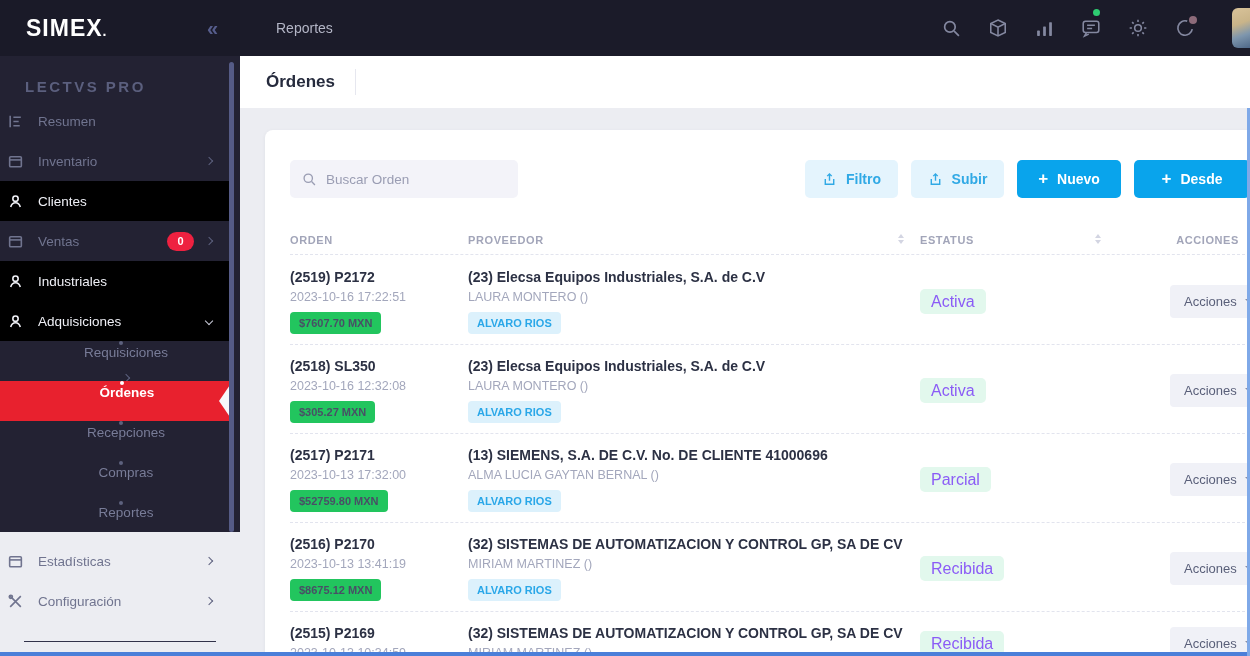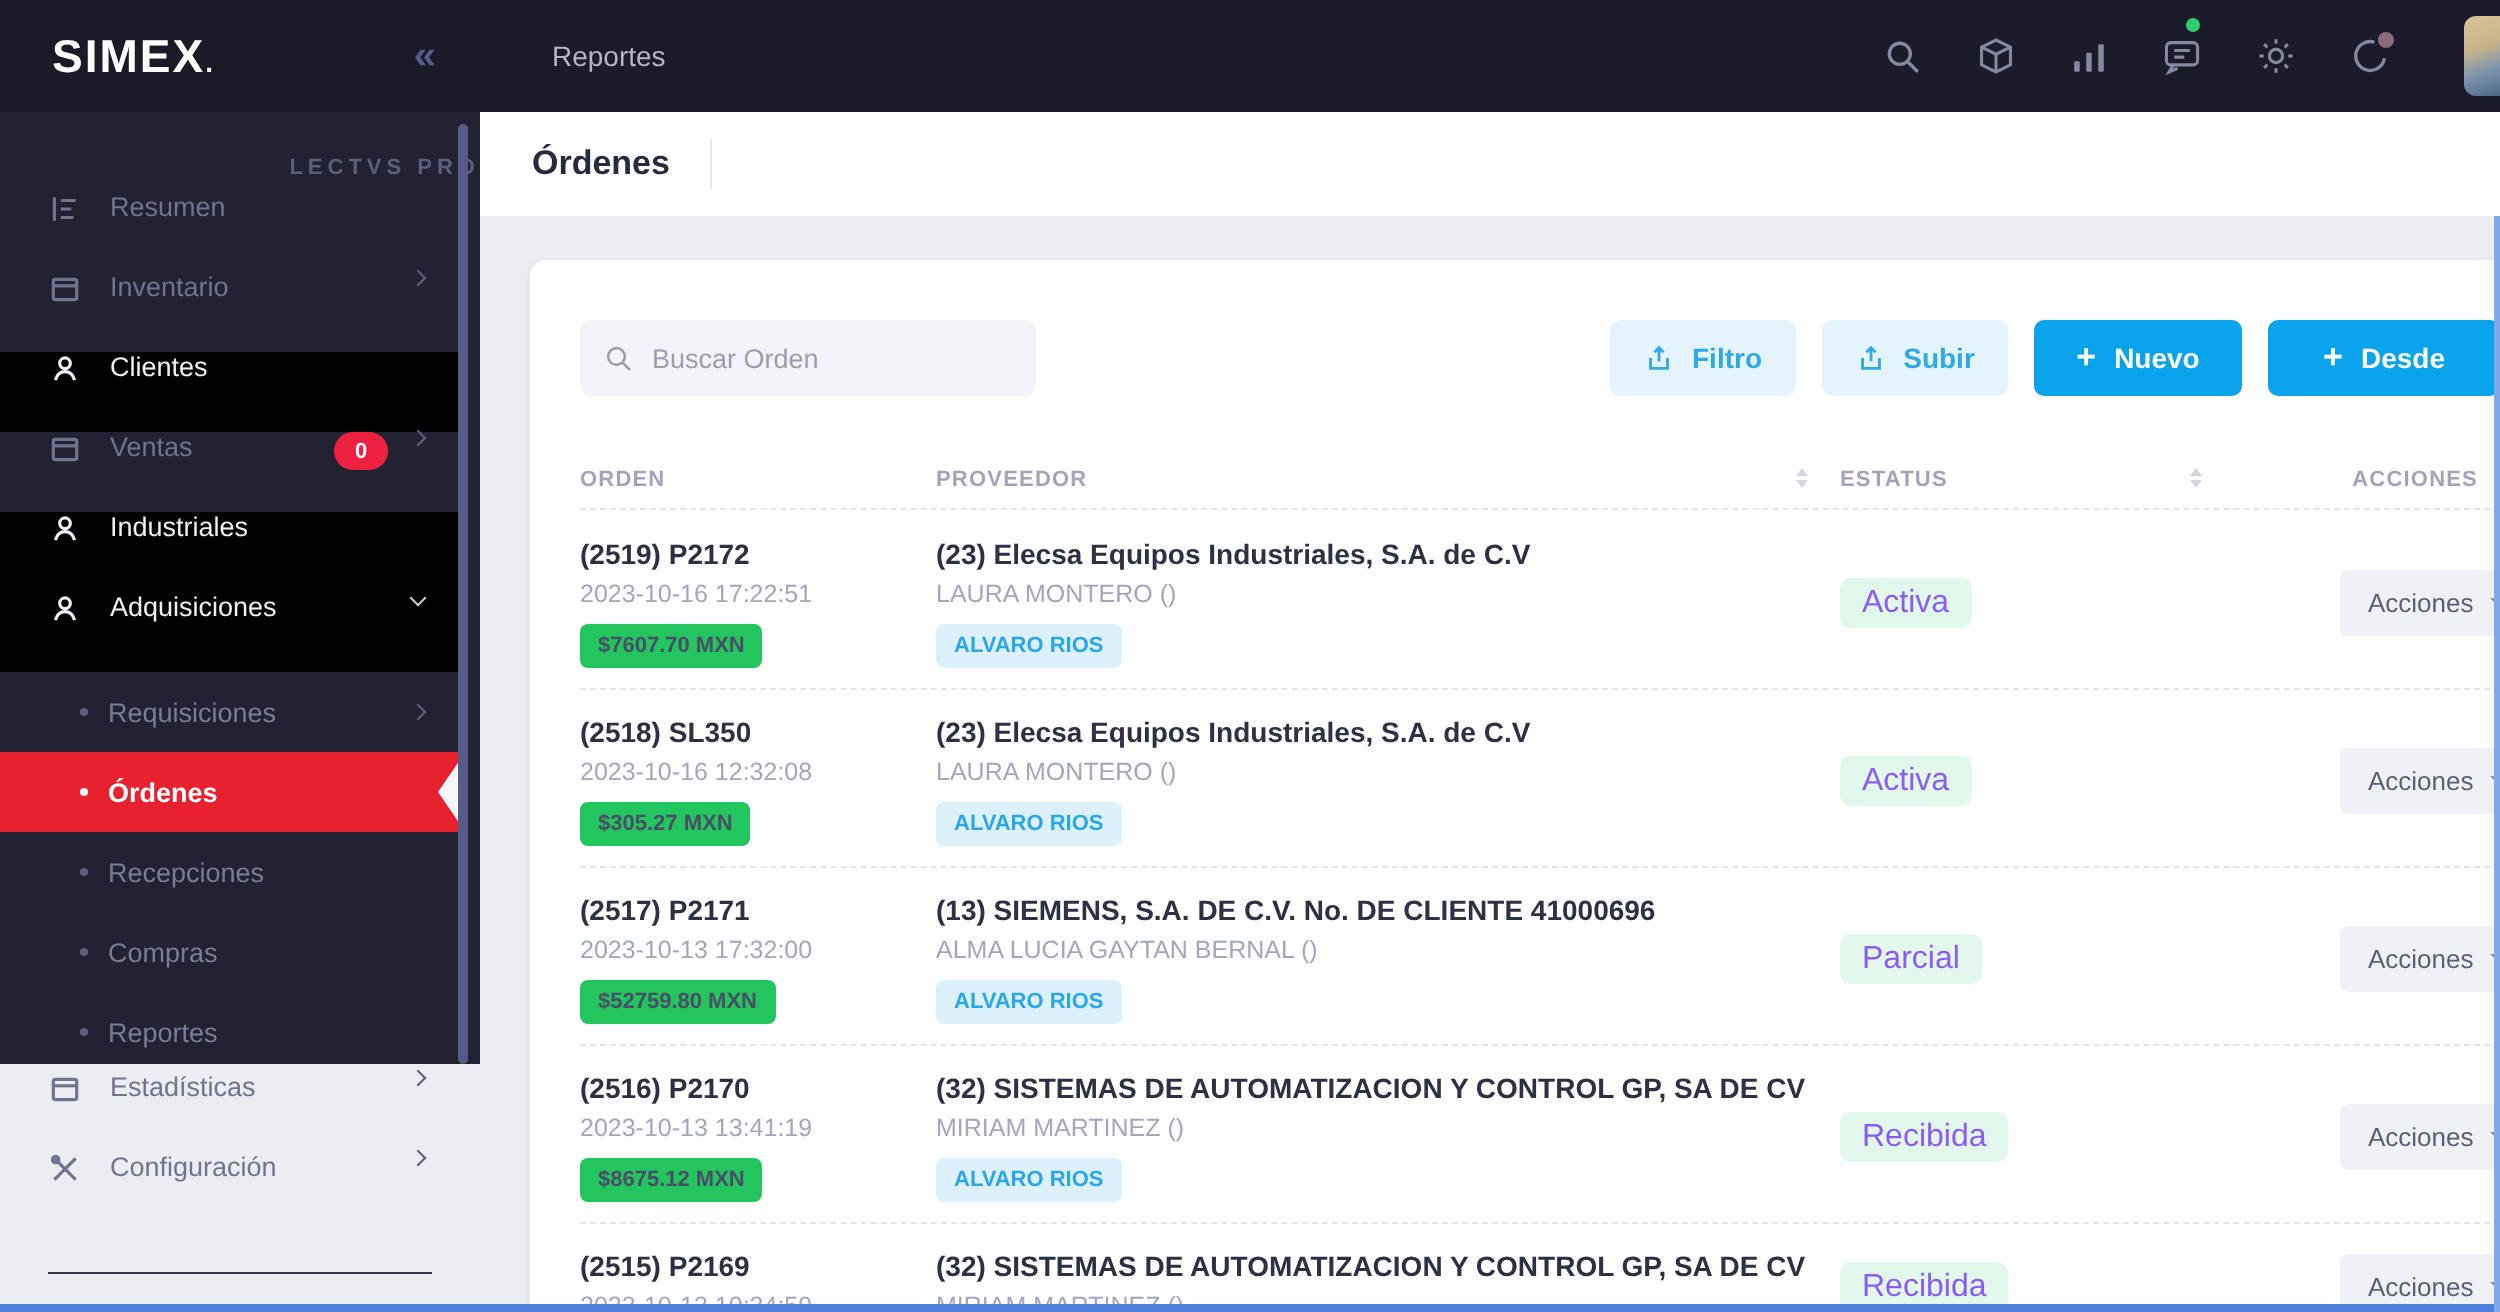--- a/index.html
+++ b/index.html
@@ -18,43 +18,42 @@
     background:#232233; z-index:5;
   }
   .logo-row {
     height:56px; background:#1a1a28; display:flex; align-items:center;
     justify-content:space-between; padding:0 22px 0 26px;
   }
   .logo { color:#ffffff; font-size:23px; font-weight:800; letter-spacing:1px; }
   .logo .logo-dot { font-size:14px; vertical-align:baseline; }
   .collapse-btn { color:#565d8c; font-size:20px; font-weight:700; cursor:pointer; line-height:1; }
   .menu-label {
-    color:#5b5f7e; font-size:11px; letter-spacing:2.5px; font-weight:700;
+    color:#5b5f7e; font-size:15px; letter-spacing:2.5px; font-weight:700;
     padding:22px 0 6px 25px;
-    text-align:right;
   }
   .side-item {
-    height:40px; display:flex; align-items:flex-start; padding:0 18px 0 24px;
+    height:40px; display:flex; align-items:center; padding:0 18px 0 7px;
     color:#70748f; font-size:13.5px; cursor:pointer; position:relative; width:230px;
   }
   .side-item .lbl { margin-left:14px; }
   .side-item.bright { background:#000000; color:#eff0f6; font-weight:400; }
   .side-item .icn { width:17px; height:17px; flex:0 0 17px; }
   .spacer { flex:1; }
   .chev { width:6px; height:6px; border-right:1.6px solid #5d617e; border-bottom:1.6px solid #5d617e; }
   .chev-r { transform:rotate(-45deg); }
   .chev-d { transform:rotate(45deg); border-color:#c9cbd9; }
   .count-badge {
     background:#ee2140; color:#fff; font-size:11px; font-weight:700;
     min-width:27px; height:19px; border-radius:10px; display:flex; align-items:center;
     justify-content:center; margin-right:12px; padding:0 8px;
   }
   .sub-item {
     height:40px; display:flex; align-items:center; padding:0 18px 0 40px;
-    color:#787c98; font-size:13.5px; cursor:pointer; position:relative; width:230px;
+    color:#787c98; font-size:13.5px; cursor:pointer; position:relative; width:230px;flex-direction:column;
   }
   .sub-item .bullet { width:4px; height:4px; border-radius:50%; background:#5d617e; margin-right:10px; }
   .sub-item.active { background:#e8212e; color:#ffffff; font-weight:600; width:232px; }
   .sub-item.active .bullet { background:#ffffff; }
   .notch {
     position:absolute; right:0; top:50%; transform:translateY(-50%);
     width:0; height:0; border-top:19px solid transparent; border-bottom:19px solid transparent;
     border-right:13px solid #f7f7fb;
   }
   .side-divider { border-top:1px solid #32324a; margin:20px 24px 0 24px; }

